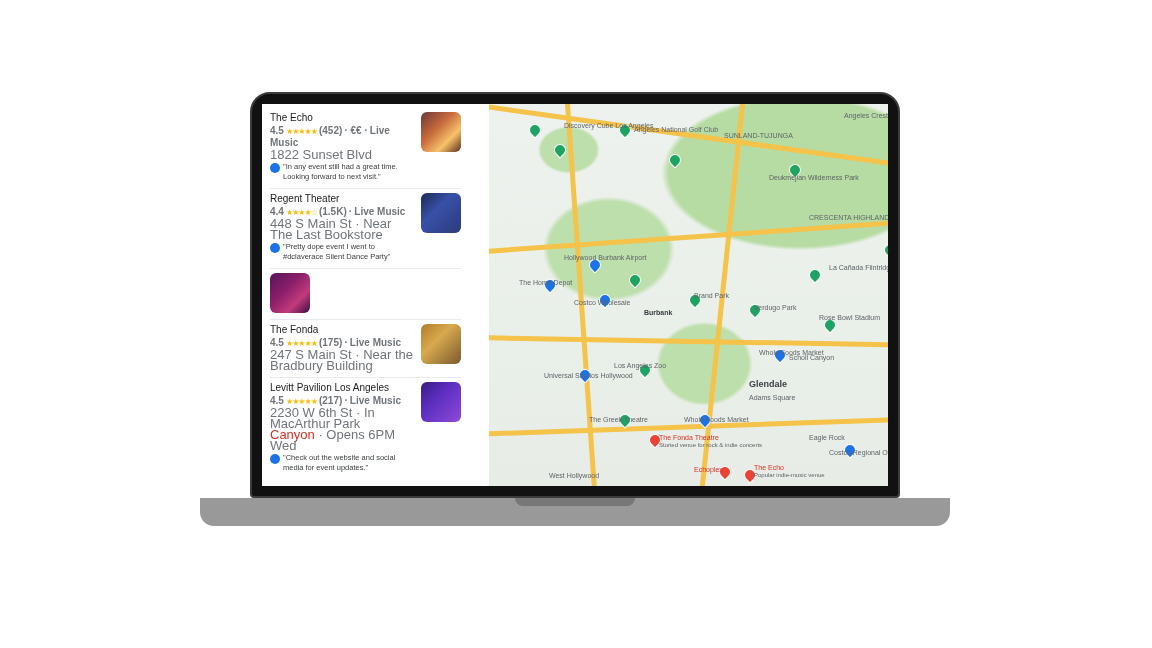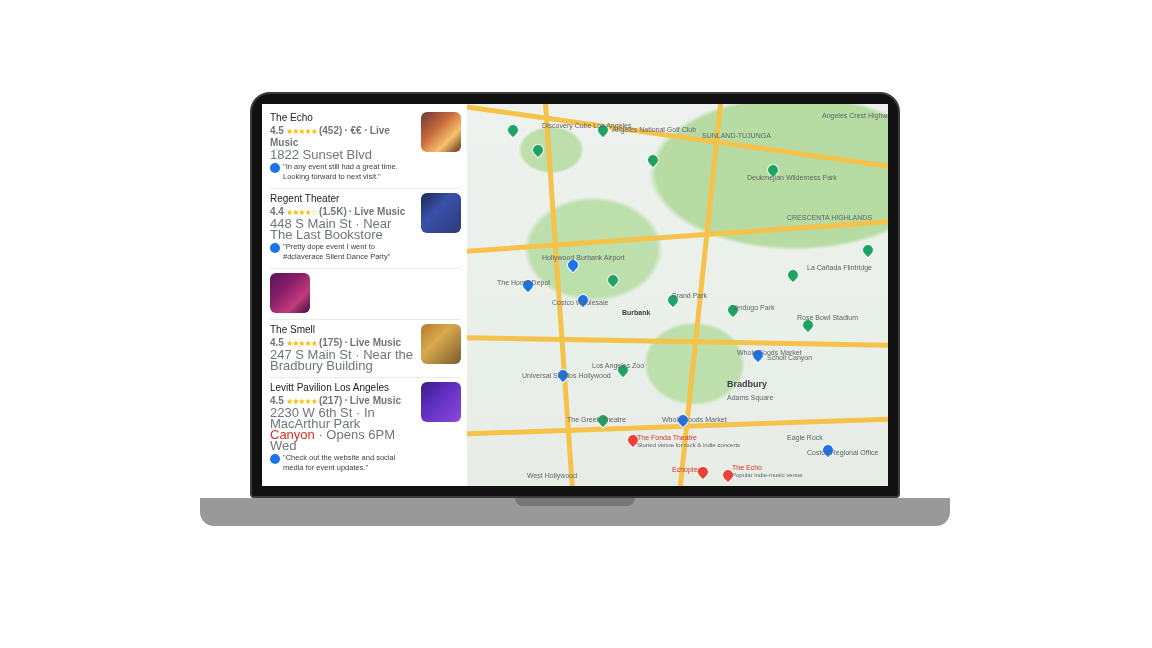--- a/index.html
+++ b/index.html
@@ -1,19 +1,19 @@
 <!DOCTYPE html>
 <html><head>
 <meta charset="utf-8">
 <style>
   html,body{margin:0;padding:0;width:1152px;height:648px;background:#fff;font-family:Arial,Helvetica,sans-serif;overflow:hidden;}
   .stage{width:1152px;height:648px;position:relative;}
   .laptop{position:absolute;left:250px;top:92px;width:650px;height:448px;}
   .lid{width:650px;height:406px;border:2px solid #3b3b3b;border-radius:20px 20px 4px 4px;background:#111;box-sizing:border-box;padding:10px;}
-  .screen{width:100%;height:100%;background:#fff;display:flex;overflow:hidden;}
+  .screen{width:100%;height:100%;background:#fff;display:flex;overflow:hidden;gap:22px;}
   .base{width:750px;height:28px;background:#999;margin-left:-50px;border-radius:0 0 14px 14px;}
   .base:after{content:"";display:block;width:120px;height:8px;background:#777;margin:0 auto;border-radius:0 0 10px 10px;}
 
   .sidebar{width:205px;height:100%;overflow:hidden;background:#fff;padding:4px 6px 4px 8px;box-sizing:border-box;font-size:8px;color:#3c4043;}
   .listing{display:flex;gap:6px;padding:4px 0 6px 0;border-bottom:1px solid #e8eaed;}
   .l-text{flex:1;min-width:0;}
   .l-title{font-size:10px;color:#202124;font-weight:400;margin-bottom:2px;}
   .meta{font-size:7.5px;color:#70757a;line-height:11px;}
   .addr{font-size:13px;color:#70757a;line-height:11px;}
   .closed{color:#d93025;}
@@ -96,21 +96,21 @@
             </div>
             <div class="thumb t2"></div>
           </div>
 
           <div class="listing">
             <div class="thumb t3"></div>
           </div>
 
           <div class="listing">
             <div class="l-text">
-              <div class="l-title">The Smell</div>
+              <div class="l-title">The Fonda</div>
               <div class="meta">
                 <span class="rating-v">4.5</span>
                 <span class="stars">★★★★★</span>
                 <span class="rating-v">(175)</span>
                 <span class="rating-v">·</span>
                 <span class="rating-v">Live Music</span>
               </div>
               <div class="addr">247 S Main St · Near the Bradbury Building</div>
             </div>
             <div class="thumb t4"></div>
@@ -184,21 +184,21 @@
           <span class="ml" style="left:85px;top:195px">Costco Wholesale</span>
           <span class="ml" style="left:155px;top:205px;font-weight:bold;color:#3c4043">Burbank</span>
           <span class="ml" style="left:205px;top:188px">Brand Park</span>
           <span class="ml" style="left:265px;top:200px">Verdugo Park</span>
           <span class="ml" style="left:330px;top:210px">Rose Bowl Stadium</span>
           <span class="ml" style="left:340px;top:160px">La Cañada Flintridge</span>
           <span class="ml" style="left:300px;top:250px">Scholl Canyon</span>
           <span class="ml" style="left:270px;top:245px">Whole Foods Market</span>
           <span class="ml" style="left:125px;top:258px">Los Angeles Zoo</span>
           <span class="ml" style="left:55px;top:268px">Universal Studios Hollywood</span>
-          <span class="ml" style="left:260px;top:275px;font-weight:bold;font-size:9px;color:#3c4043">Bradbury</span>
+          <span class="ml" style="left:260px;top:275px;font-weight:bold;font-size:9px;color:#3c4043">Glendale</span>
           <span class="ml" style="left:260px;top:290px">Adams Square</span>
           <span class="ml" style="left:100px;top:312px">The Greek Theatre</span>
           <span class="ml" style="left:195px;top:312px">Whole Foods Market</span>
           <span class="ml" style="left:170px;top:330px;color:#d93025">The Fonda Theatre</span>
           <span class="ml" style="left:170px;top:338px;font-size:6px">Storied venue for rock &amp; indie concerts</span>
           <span class="ml" style="left:265px;top:360px;color:#d93025">The Echo</span>
           <span class="ml" style="left:265px;top:368px;font-size:6px">Popular indie-music venue</span>
           <span class="ml" style="left:205px;top:362px;color:#d93025">Echoplex</span>
           <span class="ml" style="left:60px;top:368px">West Hollywood</span>
           <span class="ml" style="left:320px;top:330px">Eagle Rock</span>

